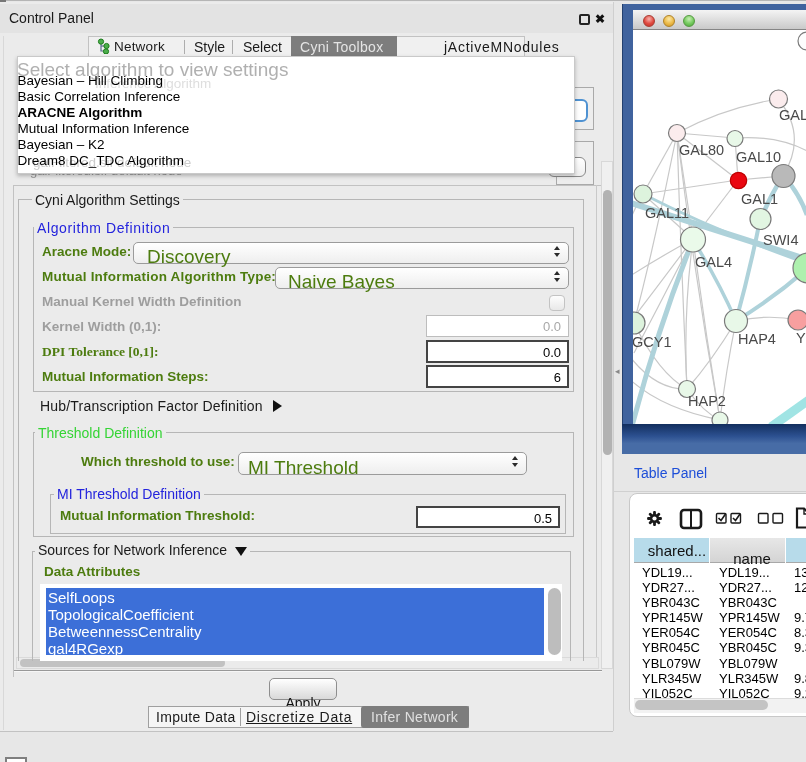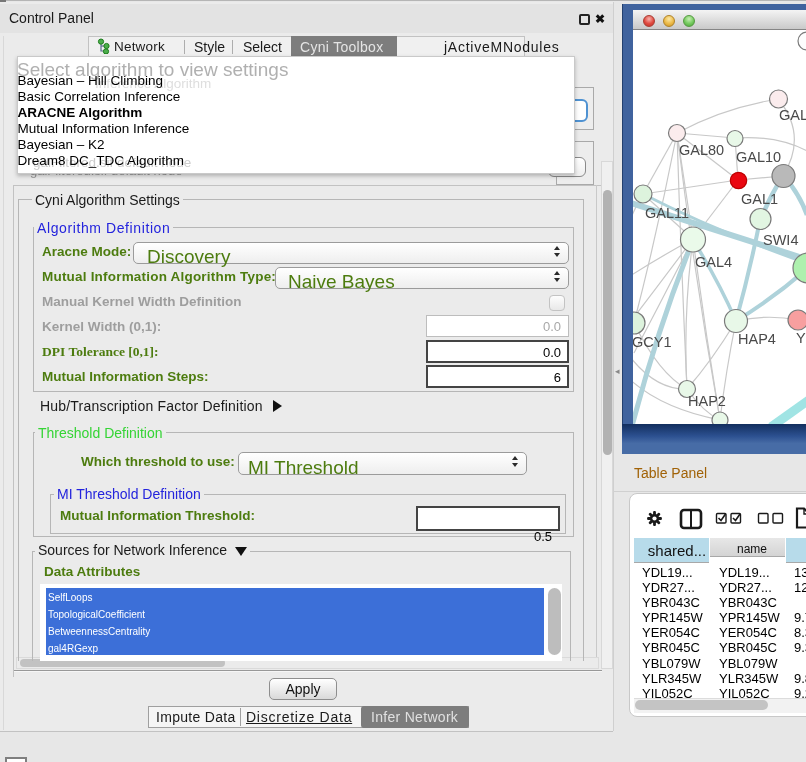--- a/index.html
+++ b/index.html
@@ -115,31 +115,31 @@
 <div class="combo" style="left:238px;top:452px;width:289px;height:23px;"></div>
 <div class="abs r13" style="left:248px;top:457px;">MI Threshold</div>
 <div class="arrs" style="left:510px;top:456px;">
     <div class="u"></div>
     <div class="d"></div>
   </div>
 
 <div class="grp" style="left:50px;top:494px;width:516px;height:40px;"></div>
 <div class="gtitle" style="left:54px;top:486px;font-size:14px;color:#2323dd;">MI Threshold Definition</div>
 <div class="abs b13" style="left:60px;top:508px;">Mutual Information Threshold:</div>
-<div class="tfield" style="left:416px;top:506px;width:144px;height:22px;border:2px solid #444;color:#000;padding:21px 6px 0 0;">0.5</div>
+<div class="tfield" style="left:416px;top:506px;width:144px;height:22px;border:2px solid #444;color:#000;padding:3px 6px 0 0;">0.5</div>
 
 <div class="grp" style="left:32px;top:551px;width:539px;height:110px;border-bottom:none;"></div>
 <div class="gtitle" style="left:35px;top:542px;font-size:14px;color:#1a1a1a;">Sources for Network Inference&nbsp;&nbsp;<span style="display:inline-block;width:0;height:0;border-top:9px solid #111;border-left:6.5px solid transparent;border-right:6.5px solid transparent;vertical-align:-1px;"></span></div>
 <div class="abs b13" style="left:44px;top:564px;">Data Attributes</div>
 <div class="abs" style="left:40px;top:584px;width:522px;height:77px;background:#fff;"></div>
 <div class="abs" style="left:46px;top:588px;width:498px;height:67px;background:#3c6fd8;"></div>
-<div class="abs" style="left:48px;top:589px;font-size:10px;color:#fff;line-height:17px;">SelfLoops<br>TopologicalCoefficient<br>BetweennessCentrality<br>gal4RGexp</div>
+<div class="abs" style="left:48px;top:589px;font-size:15px;color:#fff;line-height:17px;">SelfLoops<br>TopologicalCoefficient<br>BetweennessCentrality<br>gal4RGexp</div>
 <div class="abs" style="left:548px;top:588px;width:13px;height:67px;background:#bdbdbd;border-radius:6.5px;"></div>
 
-<div class="abs" style="left:269px;top:678px;width:68px;height:22px;border:1px solid #8e8e8e;border-radius:5px;background:linear-gradient(#ffffff,#d9d9d9);box-sizing:border-box;text-align:center;font-size:14px;color:#111;padding-top:2px;">Apply</div>
+<div class="abs" style="left:269px;top:678px;width:68px;height:22px;border:1px solid #8e8e8e;border-radius:5px;background:linear-gradient(#ffffff,#d9d9d9);box-sizing:border-box;text-align:center;font-size:14px;color:#111;padding-top:16px;">Apply</div>
 
 <div class="abs" style="left:148px;top:706px;width:321px;height:22px;background:#f5f5f5;border:1px solid #9f9f9f;box-sizing:border-box;"></div>
 <div class="abs" style="left:361px;top:706px;width:108px;height:22px;background:#7d7d7d;border-radius:3px;"></div>
 <div class="abs" style="left:156px;top:709px;font-size:14px;letter-spacing:0.3px;color:#1a1a1a;">Impute Data</div>
 <div class="abs" style="left:240px;top:708px;width:1px;height:18px;background:#9f9f9f;"></div>
 <div class="abs" style="left:246px;top:709px;font-size:14px;letter-spacing:0.75px;color:#1a1a1a;text-decoration:underline;">Discretize Data</div>
 <div class="abs" style="left:371px;top:709px;font-size:14px;letter-spacing:0.3px;color:#e0e0e0;">Infer Network</div>
 
 <div class="abs" style="left:0;top:731px;width:613px;height:1px;background:#c2c2c2;"></div>
 
@@ -230,21 +230,21 @@
     <text x="12" y="188">GAL11</text>
     <text x="130" y="215">SWI4</text>
     <text x="62" y="237">GAL4</text>
     <text x="-1" y="317">GCY1</text>
     <text x="105" y="314">HAP4</text>
     <text x="163" y="313">Y</text>
     <text x="55" y="376">HAP2</text>
   </g>
 </svg>
 
-<div class="abs" style="left:634px;top:465px;font-size:14px;color:#a16207;">Table Panel</div>
+<div class="abs" style="left:634px;top:465px;font-size:14px;color:#1d4ed8;">Table Panel</div>
 <div class="abs" style="left:613px;top:491px;width:193px;height:1px;background:#d0d0d0;"></div>
 <div class="abs" style="left:629px;top:493px;width:185px;height:224px;background:#fff;border:1px solid #c8c8c8;border-radius:8px;box-sizing:border-box;"></div>
 
 <svg class="abs" style="left:644px;top:506px;" width="164" height="28" viewBox="0 0 164 28">
 
   <g transform="translate(10.5,12.5)" fill="#1a1a1a">
     <circle r="4.6"></circle>
     <g>
       <rect x="-1.4" y="-7.4" width="2.8" height="14.8" rx="1"></rect>
       <rect x="-1.4" y="-7.4" width="2.8" height="14.8" rx="1" transform="rotate(45)"></rect>
@@ -266,21 +266,21 @@
   <g stroke="#1a1a1a" stroke-width="1.6" fill="none">
     <path d="M 74.5,12 77,14.5 81.5,8"></path>
     <path d="M 89,12 91.5,14.5 96,8"></path>
   </g>
 
   <path d="M 153,2.5 h 7 l 5.5,5.5 v 13.5 h -12.5 z" fill="none" stroke="#1a1a1a" stroke-width="2.2"></path>
   <path d="M 160,2.5 v 5.5 h 5.5" fill="none" stroke="#1a1a1a" stroke-width="1.4"></path>
 </svg>
 
 <div class="abs" style="left:634px;top:538px;width:75px;height:25px;background:#b7dbea;border-bottom:1px solid #a8a8a8;box-sizing:border-box;text-align:center;font-size:15px;color:#111;padding-top:4px;text-indent:11px;">shared...</div>
-<div class="abs" style="left:710px;top:538px;width:75px;height:19px;background:linear-gradient(#e7e7e7,#d4d4d4);border-bottom:1px solid #a8a8a8;box-sizing:border-box;text-align:center;font-size:12px;color:#111;padding-top:4px;text-indent:9px;">name</div>
+<div class="abs" style="left:710px;top:538px;width:75px;height:25px;background:linear-gradient(#e7e7e7,#d4d4d4);border-bottom:1px solid #a8a8a8;box-sizing:border-box;text-align:center;font-size:15px;color:#111;padding-top:12px;text-indent:9px;">name</div>
 <div class="abs" style="left:786px;top:538px;width:20px;height:25px;background:#b7dbea;border-bottom:1px solid #a8a8a8;box-sizing:border-box;"></div>
 
 <div class="abs" style="left:634px;top:563px;width:172px;height:135px;overflow:hidden;font-size:13px;color:#000;">
   <div style="position:absolute;left:8px;top:2px;line-height:15.1px;">YDL19...<br>YDR27...<br>YBR043C<br>YPR145W<br>YER054C<br>YBR045C<br>YBL079W<br>YLR345W<br>YIL052C</div>
   <div style="position:absolute;left:85px;top:2px;line-height:15.1px;">YDL19...<br>YDR27...<br>YBR043C<br>YPR145W<br>YER054C<br>YBR045C<br>YBL079W<br>YLR345W<br>YIL052C</div>
   <div style="position:absolute;left:160px;top:2px;line-height:15.1px;">13.3<br>12.6<br>&nbsp;<br>9.79<br>8.38<br>9.30<br>&nbsp;<br>9.84<br>9.26</div>
 </div>
 
 <div class="abs" style="left:634px;top:698px;width:172px;height:14px;background:#f2f2f2;border-top:1px solid #dcdcdc;"></div>
 <div class="abs" style="left:635px;top:700px;width:133px;height:10px;background:#c4c4c4;border-radius:5px;"></div>

